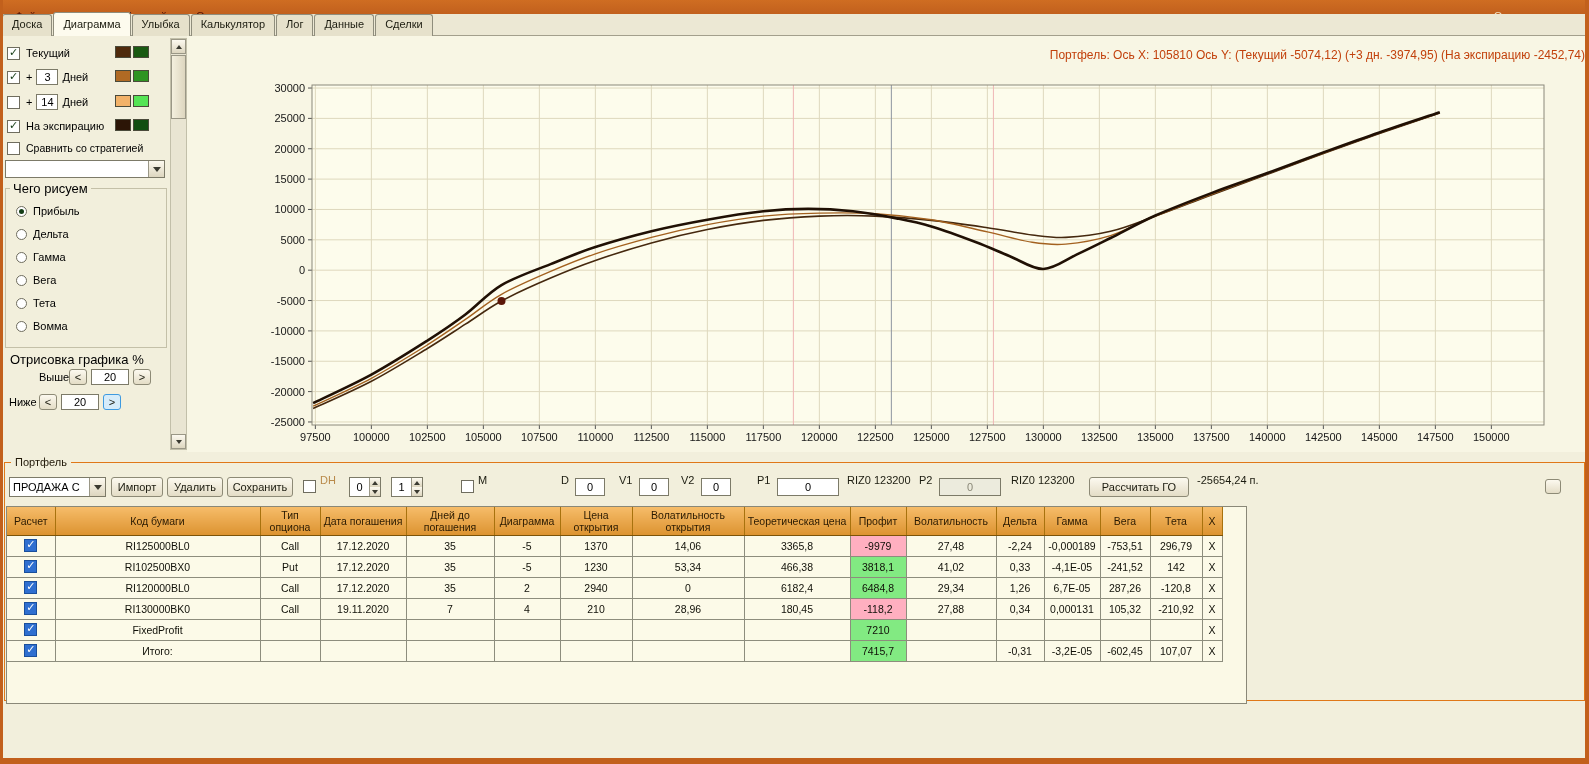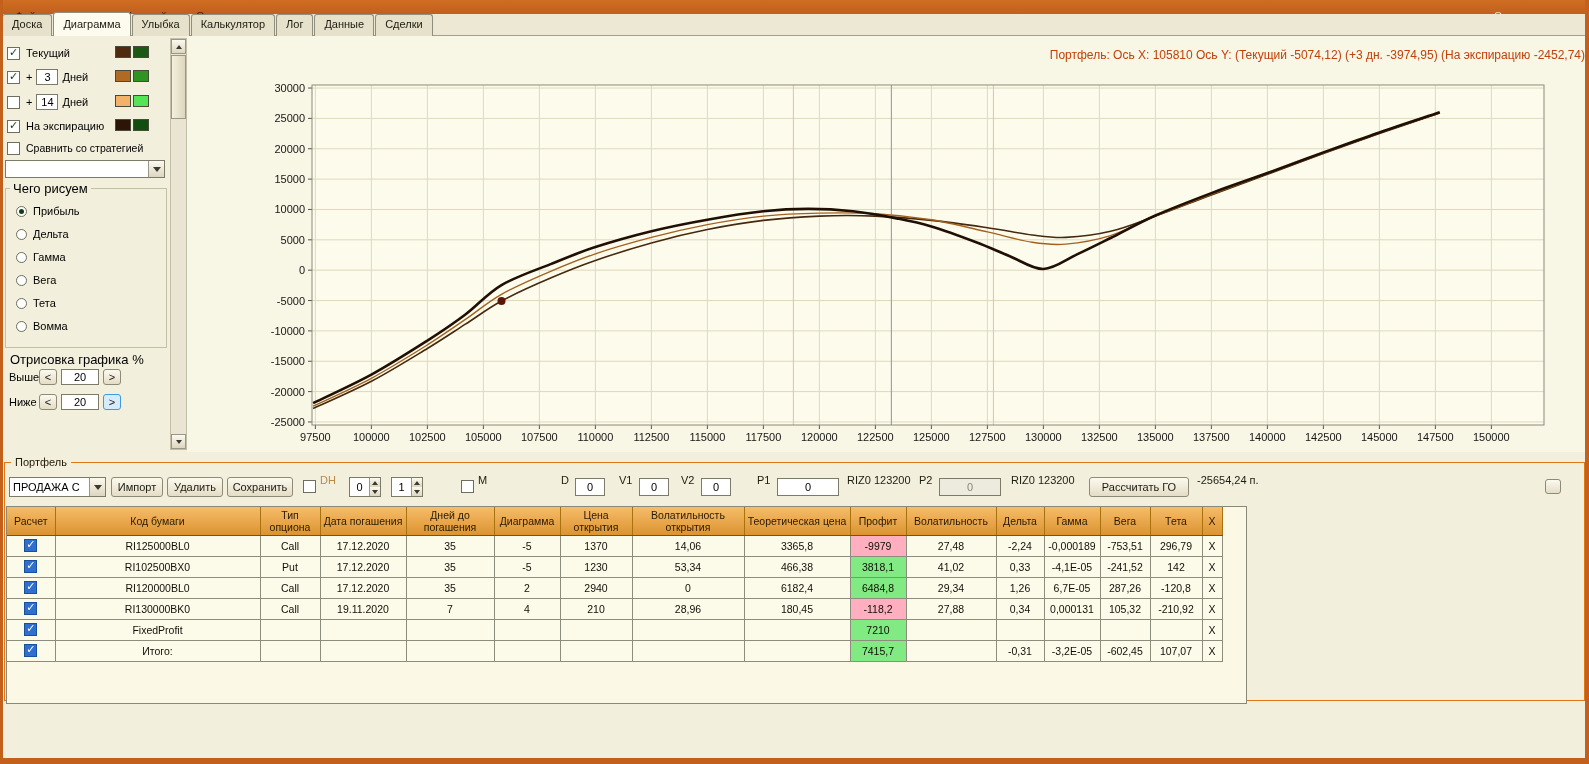--- a/index.html
+++ b/index.html
@@ -206,21 +206,21 @@
             </div>
             <div class="radio-row" style="top: 129px;">
               <span class="radio"></span>
               <span class="rl">Вомма</span>
             </div>
           </div>
       </div>
 
       <div class="grplbl" style="left:4px; top:316px; border:none;">Отрисовка графика %</div>
       <div id="render-rows-host">
-          <div class="pline" style="top: 332px;">
+          <div class="pline" style="top: 332px; margin-left: 30px;">
             <span class="pl-lbl" style="width: 30px;">Выше</span>
             <span class="btn sbtn">&lt;</span>
             <span class="valbox" style="margin: 0px 4px;">20</span>
             <span class="btn sbtn">&gt;</span>
           </div>
           <div class="pline" style="top: 357px;">
             <span class="pl-lbl" style="width: 30px;">Ниже</span>
             <span class="btn sbtn">&lt;</span>
             <span class="valbox" style="margin: 0px 4px;">20</span>
             <span class="btn sbtn hl">&gt;</span>

